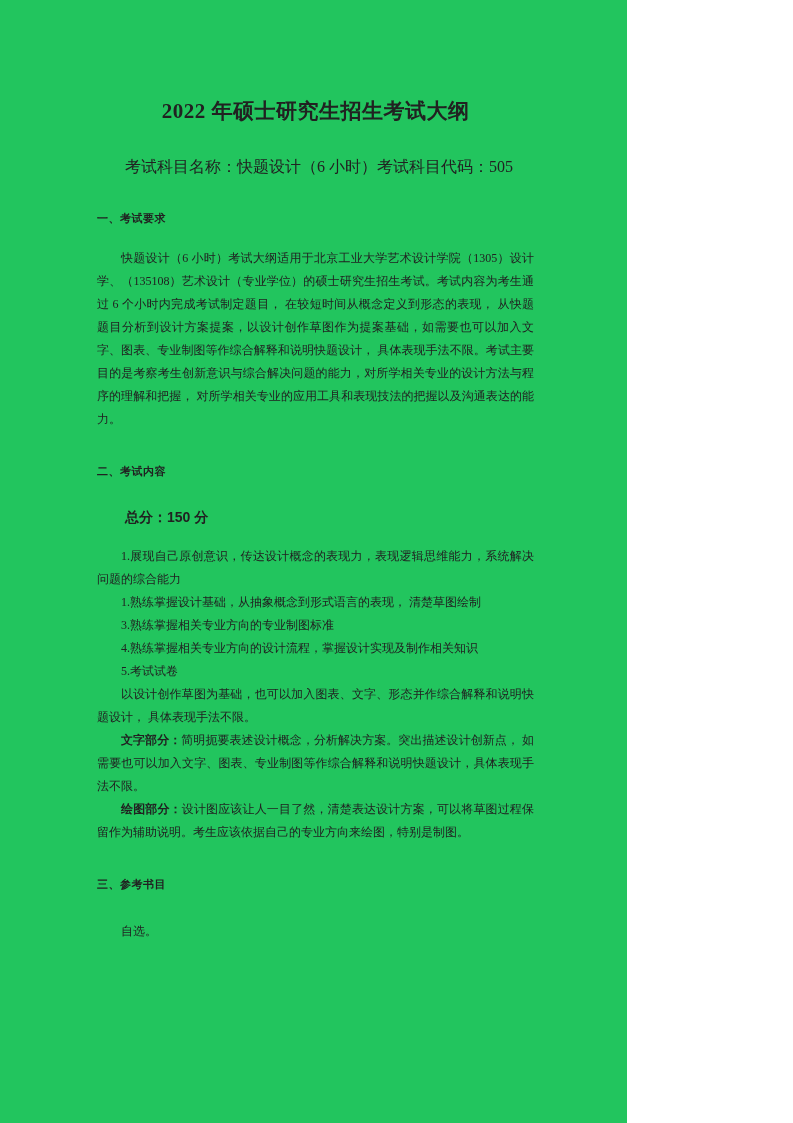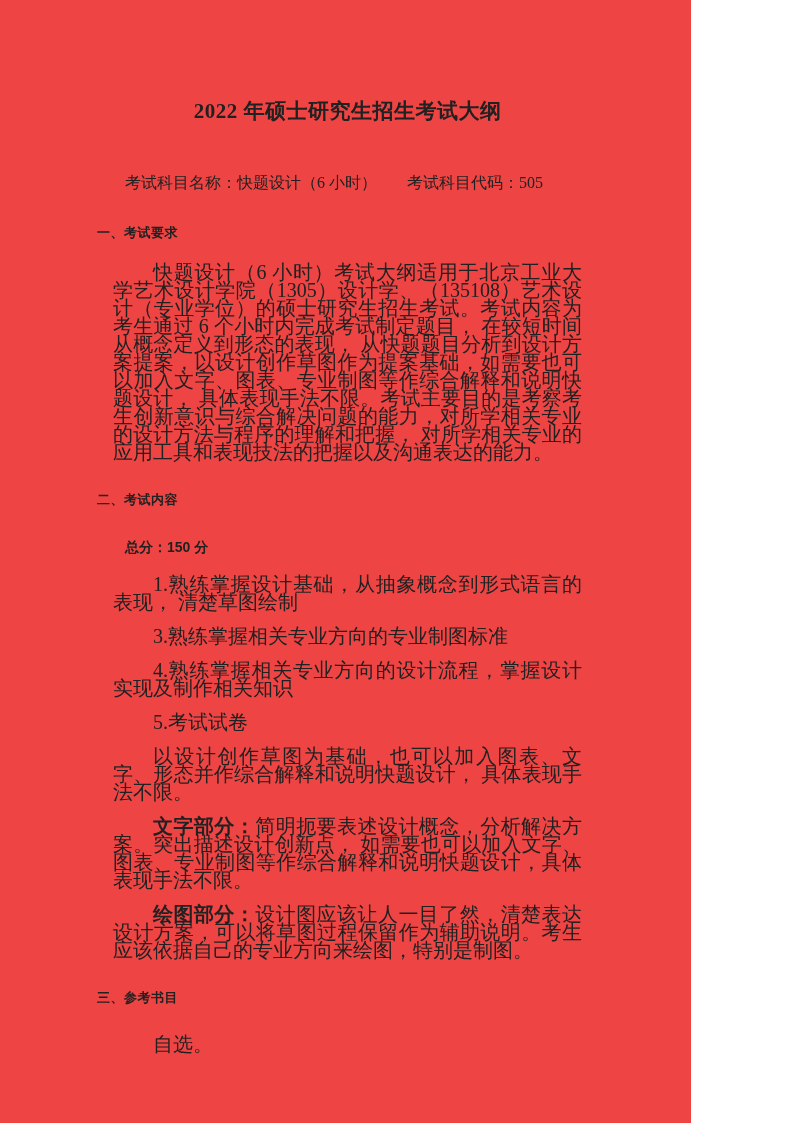--- a/index.html
+++ b/index.html
@@ -8,23 +8,23 @@
     background: #ffffff;
   }
   body {
     width: 793px;
     height: 1123px;
     overflow: hidden;
     color: #212121;
   }
   .page {
     box-sizing: border-box;
-    width: 691px;
+    width: 627px;
     height: 1123px;
-    background: #ef4444;
+    background: #22c55e;
     padding: 96px 93px 40px 97px;
   }
   .doc-title {
     font-family: "Liberation Serif", "DejaVu Serif", serif;
     font-weight: 700;
     font-size: 21px;
     line-height: 30px;
     text-align: center;
     letter-spacing: 0.5px;
     margin: 0 0 0 0;
@@ -38,37 +38,36 @@
     line-height: 22px;
   }
   .meta-left {
     padding-left: 28px;
     white-space: nowrap;
   }
   .meta-right {
     margin-left: auto;
     margin-right: 55px;
     white-space: nowrap;
-    margin-top: 16px;
   }
   .sec-heading {
-    font-family: Liberation Mono, monospace;
+    font-family: Liberation Serif, serif;
     font-weight: 700;
-    font-size: 13px;
+    font-size: 11px;
     line-height: 24px;
     margin: 28px 0 0 0;
     letter-spacing: 0.5px;
   }
   .body-text {
     font-family: "Liberation Serif", "DejaVu Serif", serif;
-    font-size: 20px;
-    line-height: 18px;
+    font-size: 12px;
+    line-height: 23px;
     text-align: justify;
     text-indent: 2em;
-    margin: 16px;
+    margin: 0;
   }
   p.first-para { margin-top: 17px; }
   .total-score {
     font-family: "Liberation Sans", "DejaVu Sans", sans-serif;
     font-weight: 700;
     font-size: 14px;
     line-height: 24px;
     text-indent: 2em;
     margin: 22px 0 16px 0;
   }
@@ -91,20 +90,21 @@
   </div>
 
   <h2 class="sec-heading">一、考试要求</h2>
 
   <p class="body-text first-para">快题设计（6 小时）考试大纲适用于北京工业大学艺术设计学院（1305）设计学、（135108）艺术设计（专业学位）的硕士研究生招生考试。考试内容为考生通过 6 个小时内完成考试制定题目， 在较短时间从概念定义到形态的表现， 从快题题目分析到设计方案提案，以设计创作草图作为提案基础，如需要也可以加入文字、图表、专业制图等作综合解释和说明快题设计， 具体表现手法不限。考试主要目的是考察考生创新意识与综合解决问题的能力，对所学相关专业的设计方法与程序的理解和把握， 对所学相关专业的应用工具和表现技法的把握以及沟通表达的能力。</p>
 
   <h2 class="sec-heading">二、考试内容</h2>
 
   <p class="total-score">总分：150 分</p>
 
+  <p class="body-text">1.展现自己原创意识，传达设计概念的表现力，表现逻辑思维能力，系统解决问题的综合能力</p>
   <p class="body-text">1.熟练掌握设计基础，从抽象概念到形式语言的表现， 清楚草图绘制</p>
   <p class="body-text">3.熟练掌握相关专业方向的专业制图标准</p>
   <p class="body-text">4.熟练掌握相关专业方向的设计流程，掌握设计实现及制作相关知识</p>
   <p class="body-text">5.考试试卷</p>
 
   <p class="body-text">以设计创作草图为基础，也可以加入图表、文字、形态并作综合解释和说明快题设计， 具体表现手法不限。</p>
 
   <p class="body-text"><span class="runin-label">文字部分：</span><span>简明扼要表述设计概念，分析解决方案。突出描述设计创新点， 如需要也可以加入文字、图表、专业制图等作综合解释和说明快题设计，具体表现手法不限。</span></p>
 
   <p class="body-text"><span class="runin-label">绘图部分：</span><span>设计图应该让人一目了然，清楚表达设计方案，可以将草图过程保留作为辅助说明。考生应该依据自己的专业方向来绘图，特别是制图。</span></p>

